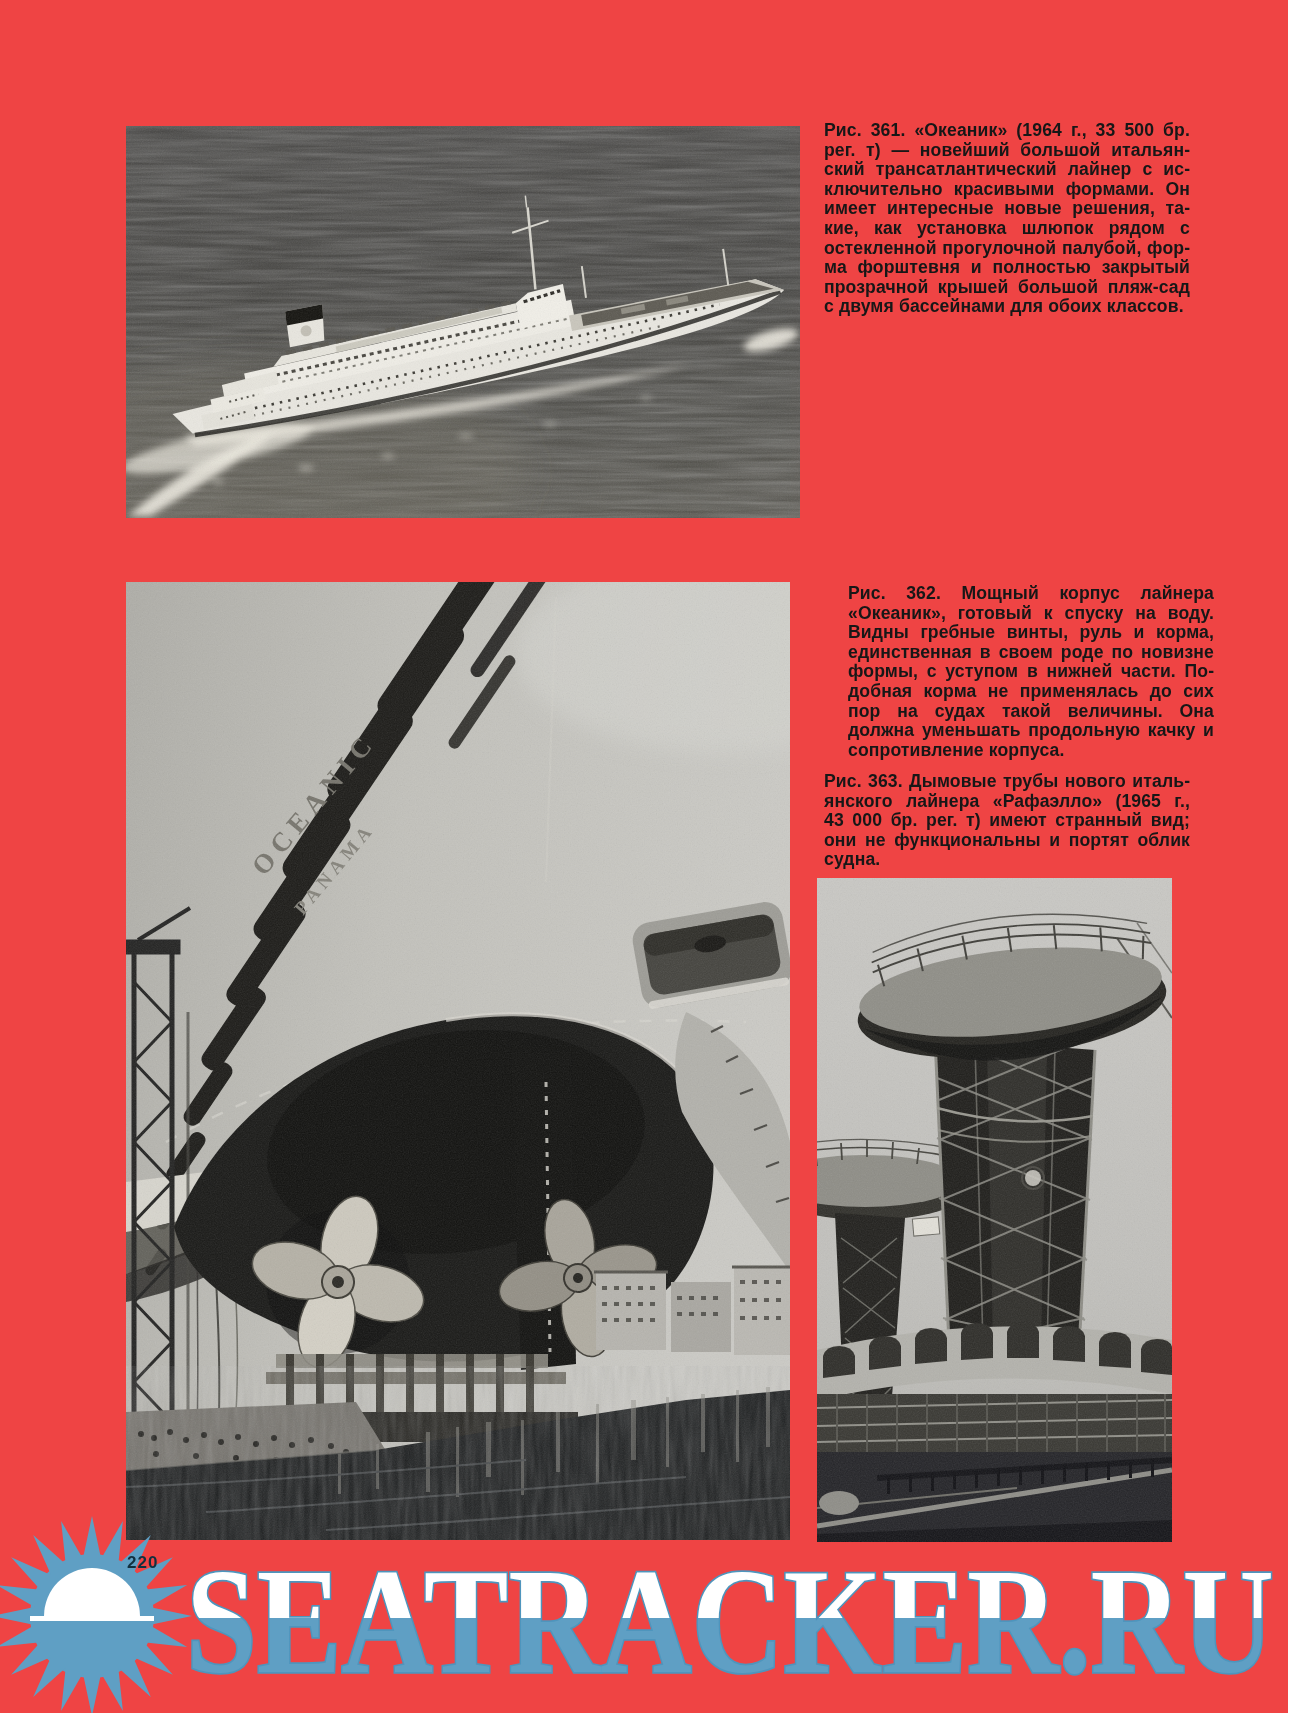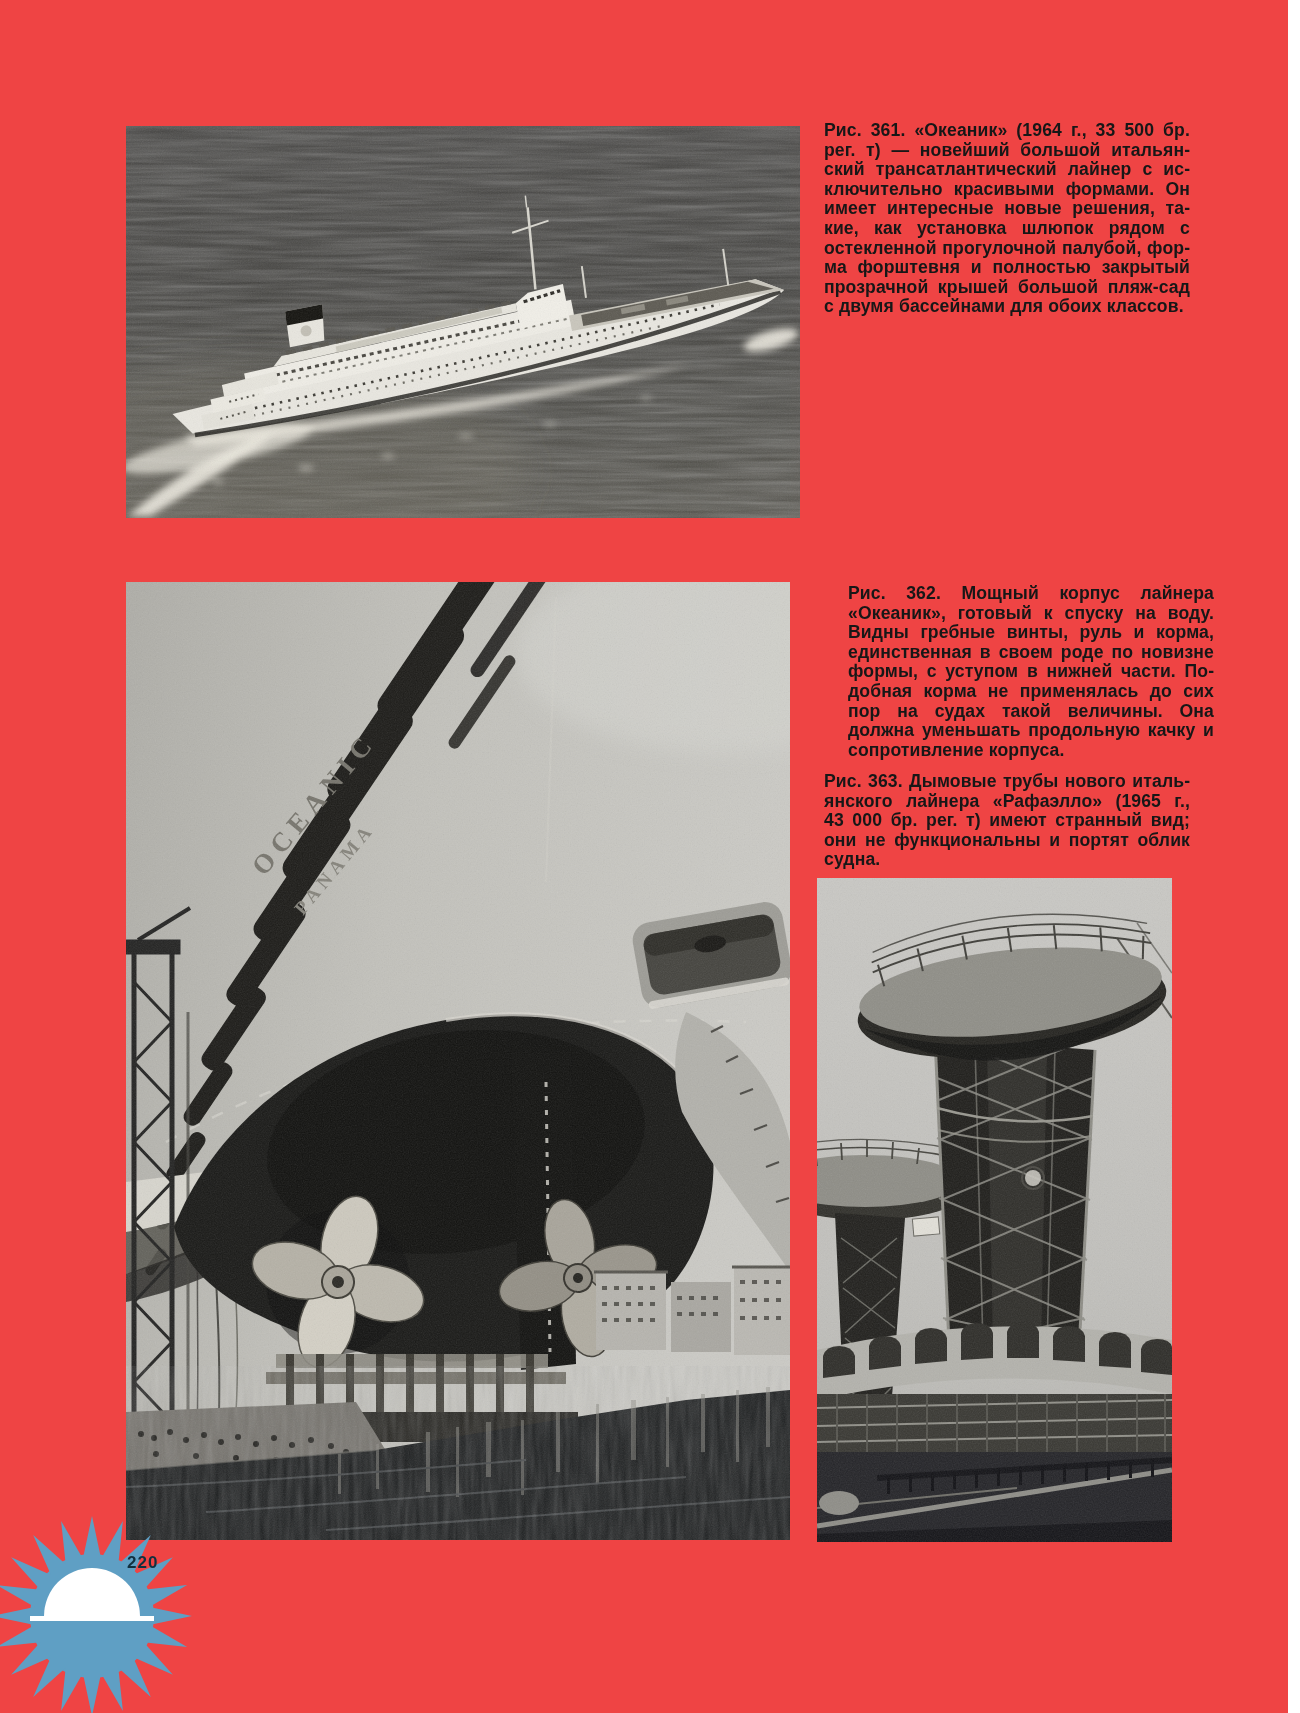--- a/index.html
+++ b/index.html
@@ -443,14 +443,27 @@
     <svg viewBox="0 0 212 212">
       <circle cx="106" cy="106" r="62" fill="#5f9fc4"></circle>
       <polygon fill="#5f9fc4" points="106.0,6.0 115.1,48.7 136.9,10.9 132.3,54.3 164.8,25.1 147.0,65.0 186.9,47.2 157.7,79.7 201.1,75.1 163.3,96.9 206.0,106.0 163.3,115.1 201.1,136.9 157.7,132.3 186.9,164.8 147.0,147.0 164.8,186.9 132.3,157.7 136.9,201.1 115.1,163.3 106.0,206.0 96.9,163.3 75.1,201.1 79.7,157.7 47.2,186.9 65.0,147.0 25.1,164.8 54.3,132.3 10.9,136.9 48.7,115.1 6.0,106.0 48.7,96.9 10.9,75.1 54.3,79.7 25.1,47.2 65.0,65.0 47.2,25.1 79.7,54.3 75.1,10.9 96.9,48.7"></polygon>
       <path d="M58,106 A48,48 0 0 1 154,106 Z" fill="#ffffff"></path>
       <rect x="44" y="106" width="124" height="5" fill="#ffffff"></rect>
     </svg>
   </div>
 
   <span class="page-number">220</span>
 
+  <div class="wm-wrap">
+    <svg viewBox="0 0 1102 161">
+      <defs>
+        <linearGradient id="wmg" x1="0" y1="22" x2="0" y2="120" gradientUnits="userSpaceOnUse">
+          <stop offset="0" stop-color="#ffffff"></stop>
+            <stop offset="0.45" stop-color="#ffffff"></stop>
+          <stop offset="0.45" stop-color="#5f9fc4"></stop>
+            <stop offset="1" stop-color="#5f9fc4"></stop>
+        </linearGradient>
+      </defs>
+      <text class="wm-text" x="0" y="120" font-size="150" textLength="1088" lengthAdjust="spacingAndGlyphs" fill="url(#wmg)" stroke="#4e95bd" stroke-width="3.5" paint-order="stroke">SEATRACKER.RU</text>
+    </svg>
+  </div>
 
 </main>
 
 </body></html>

